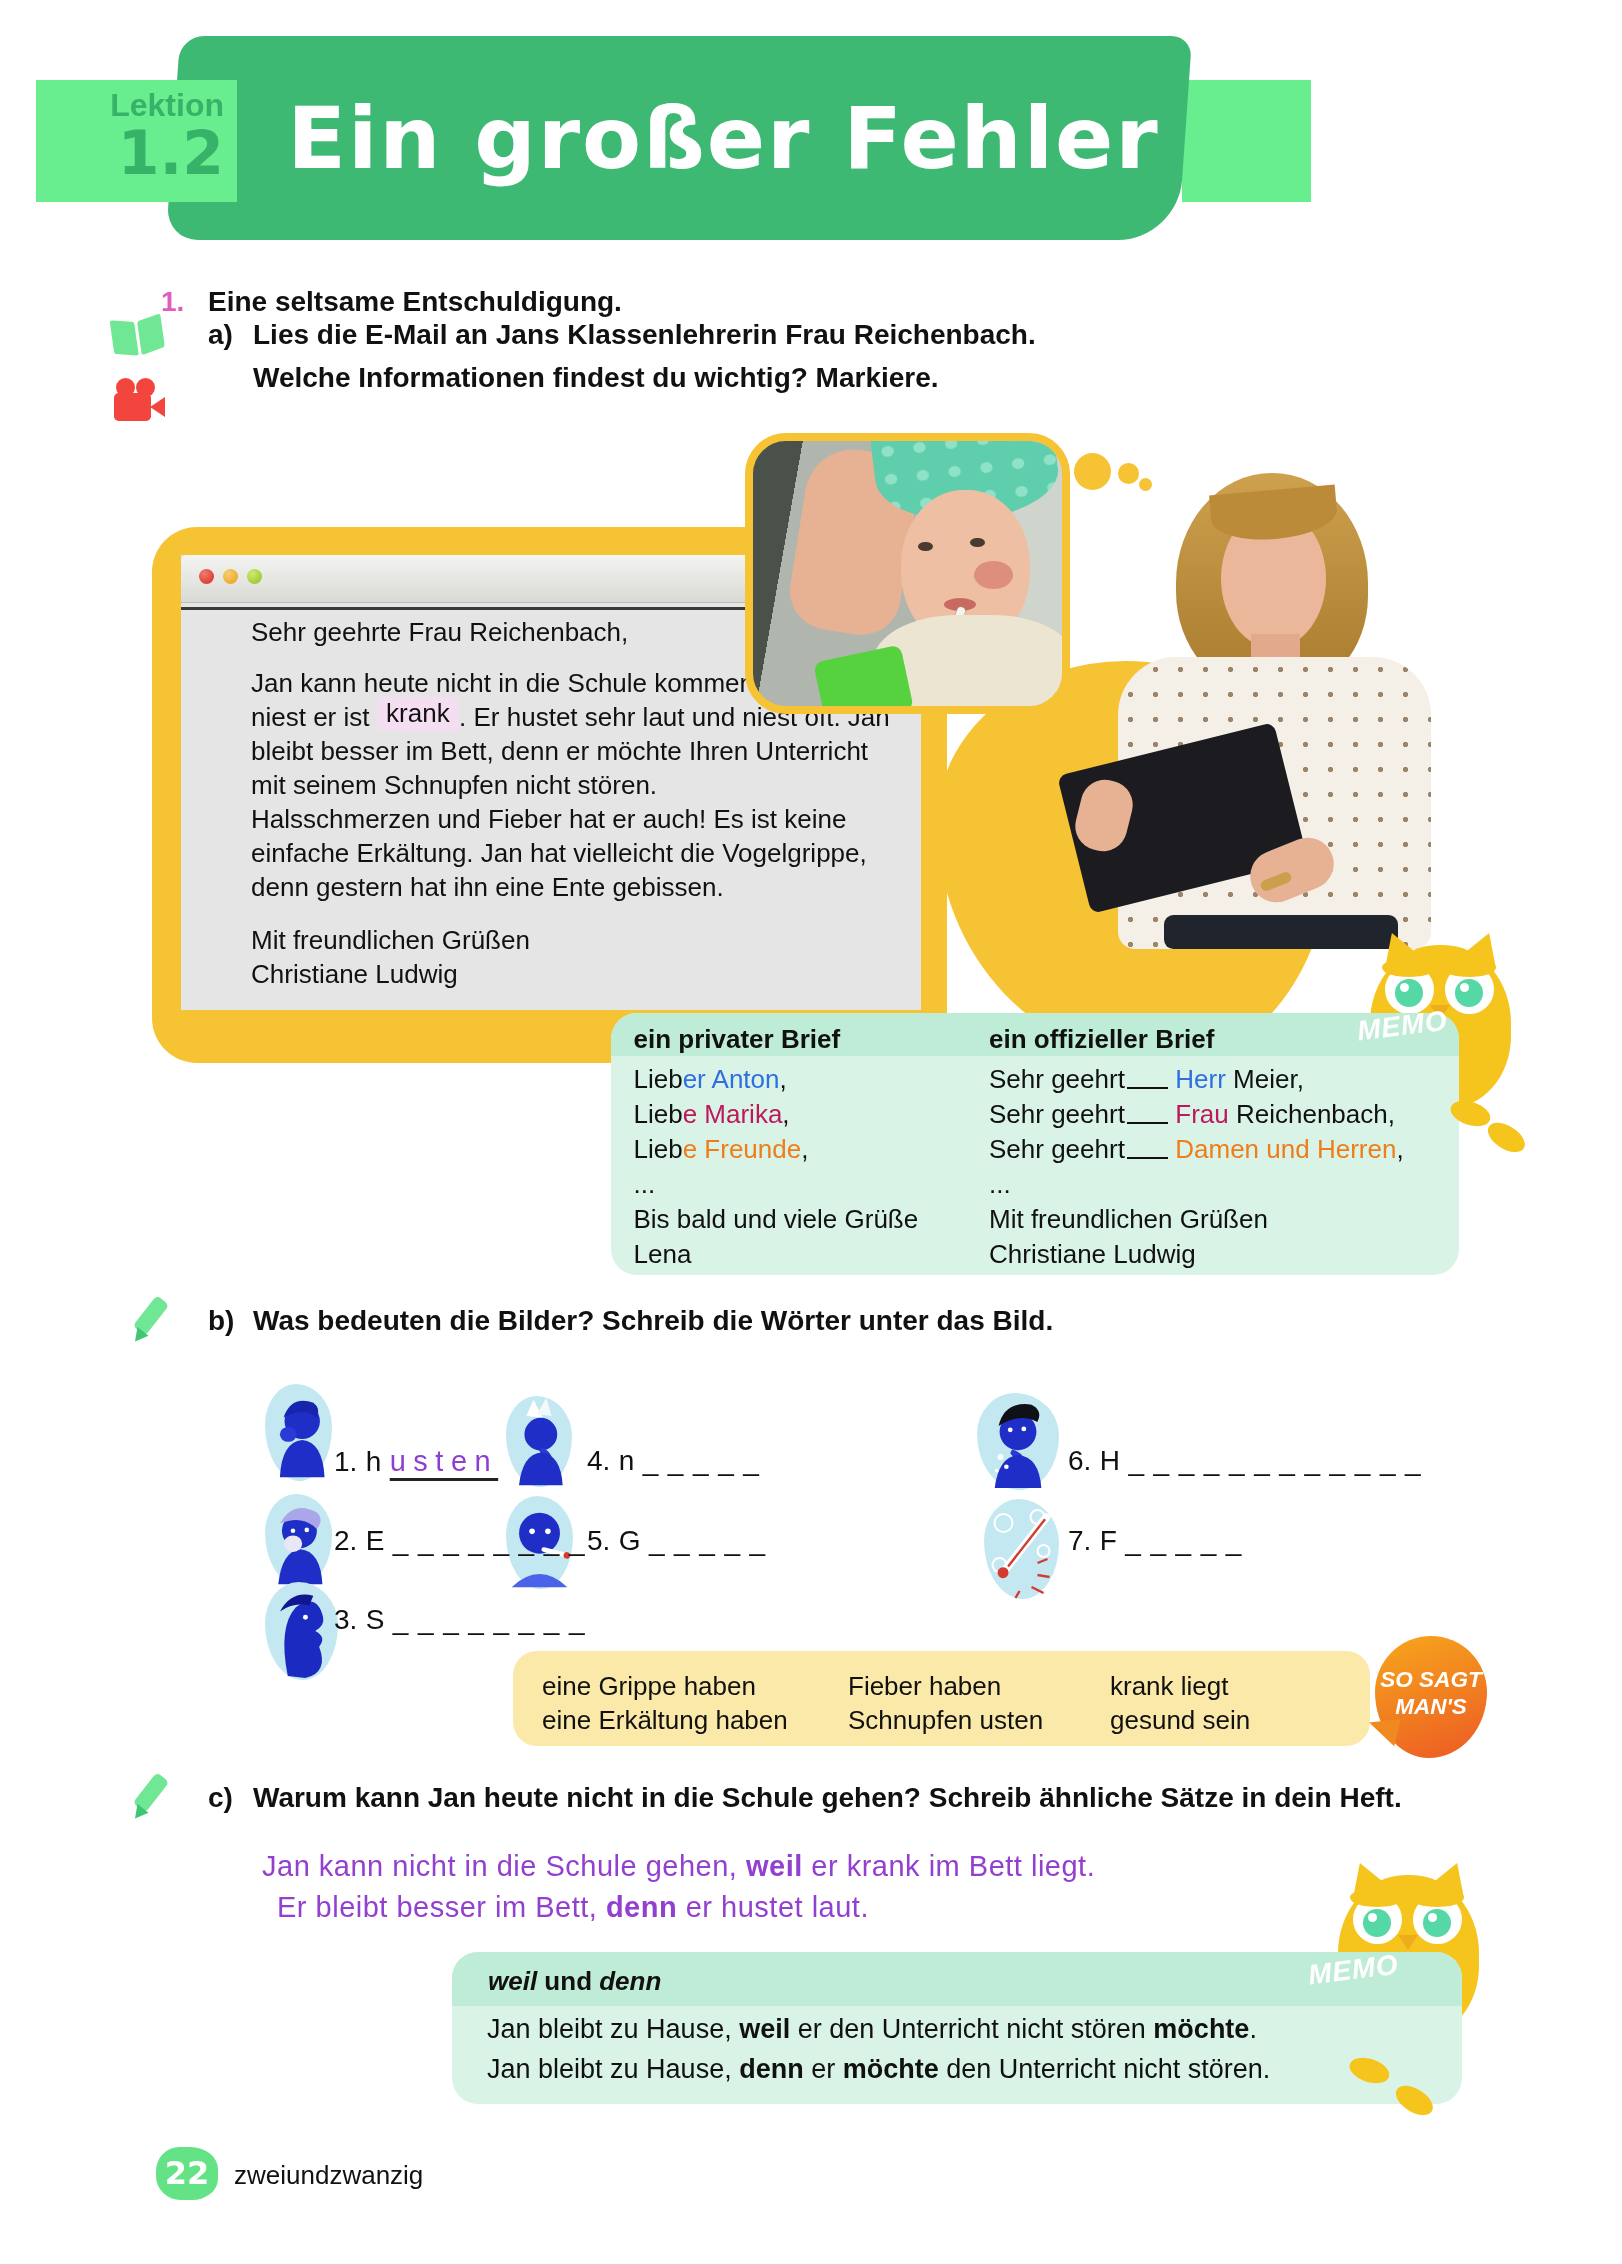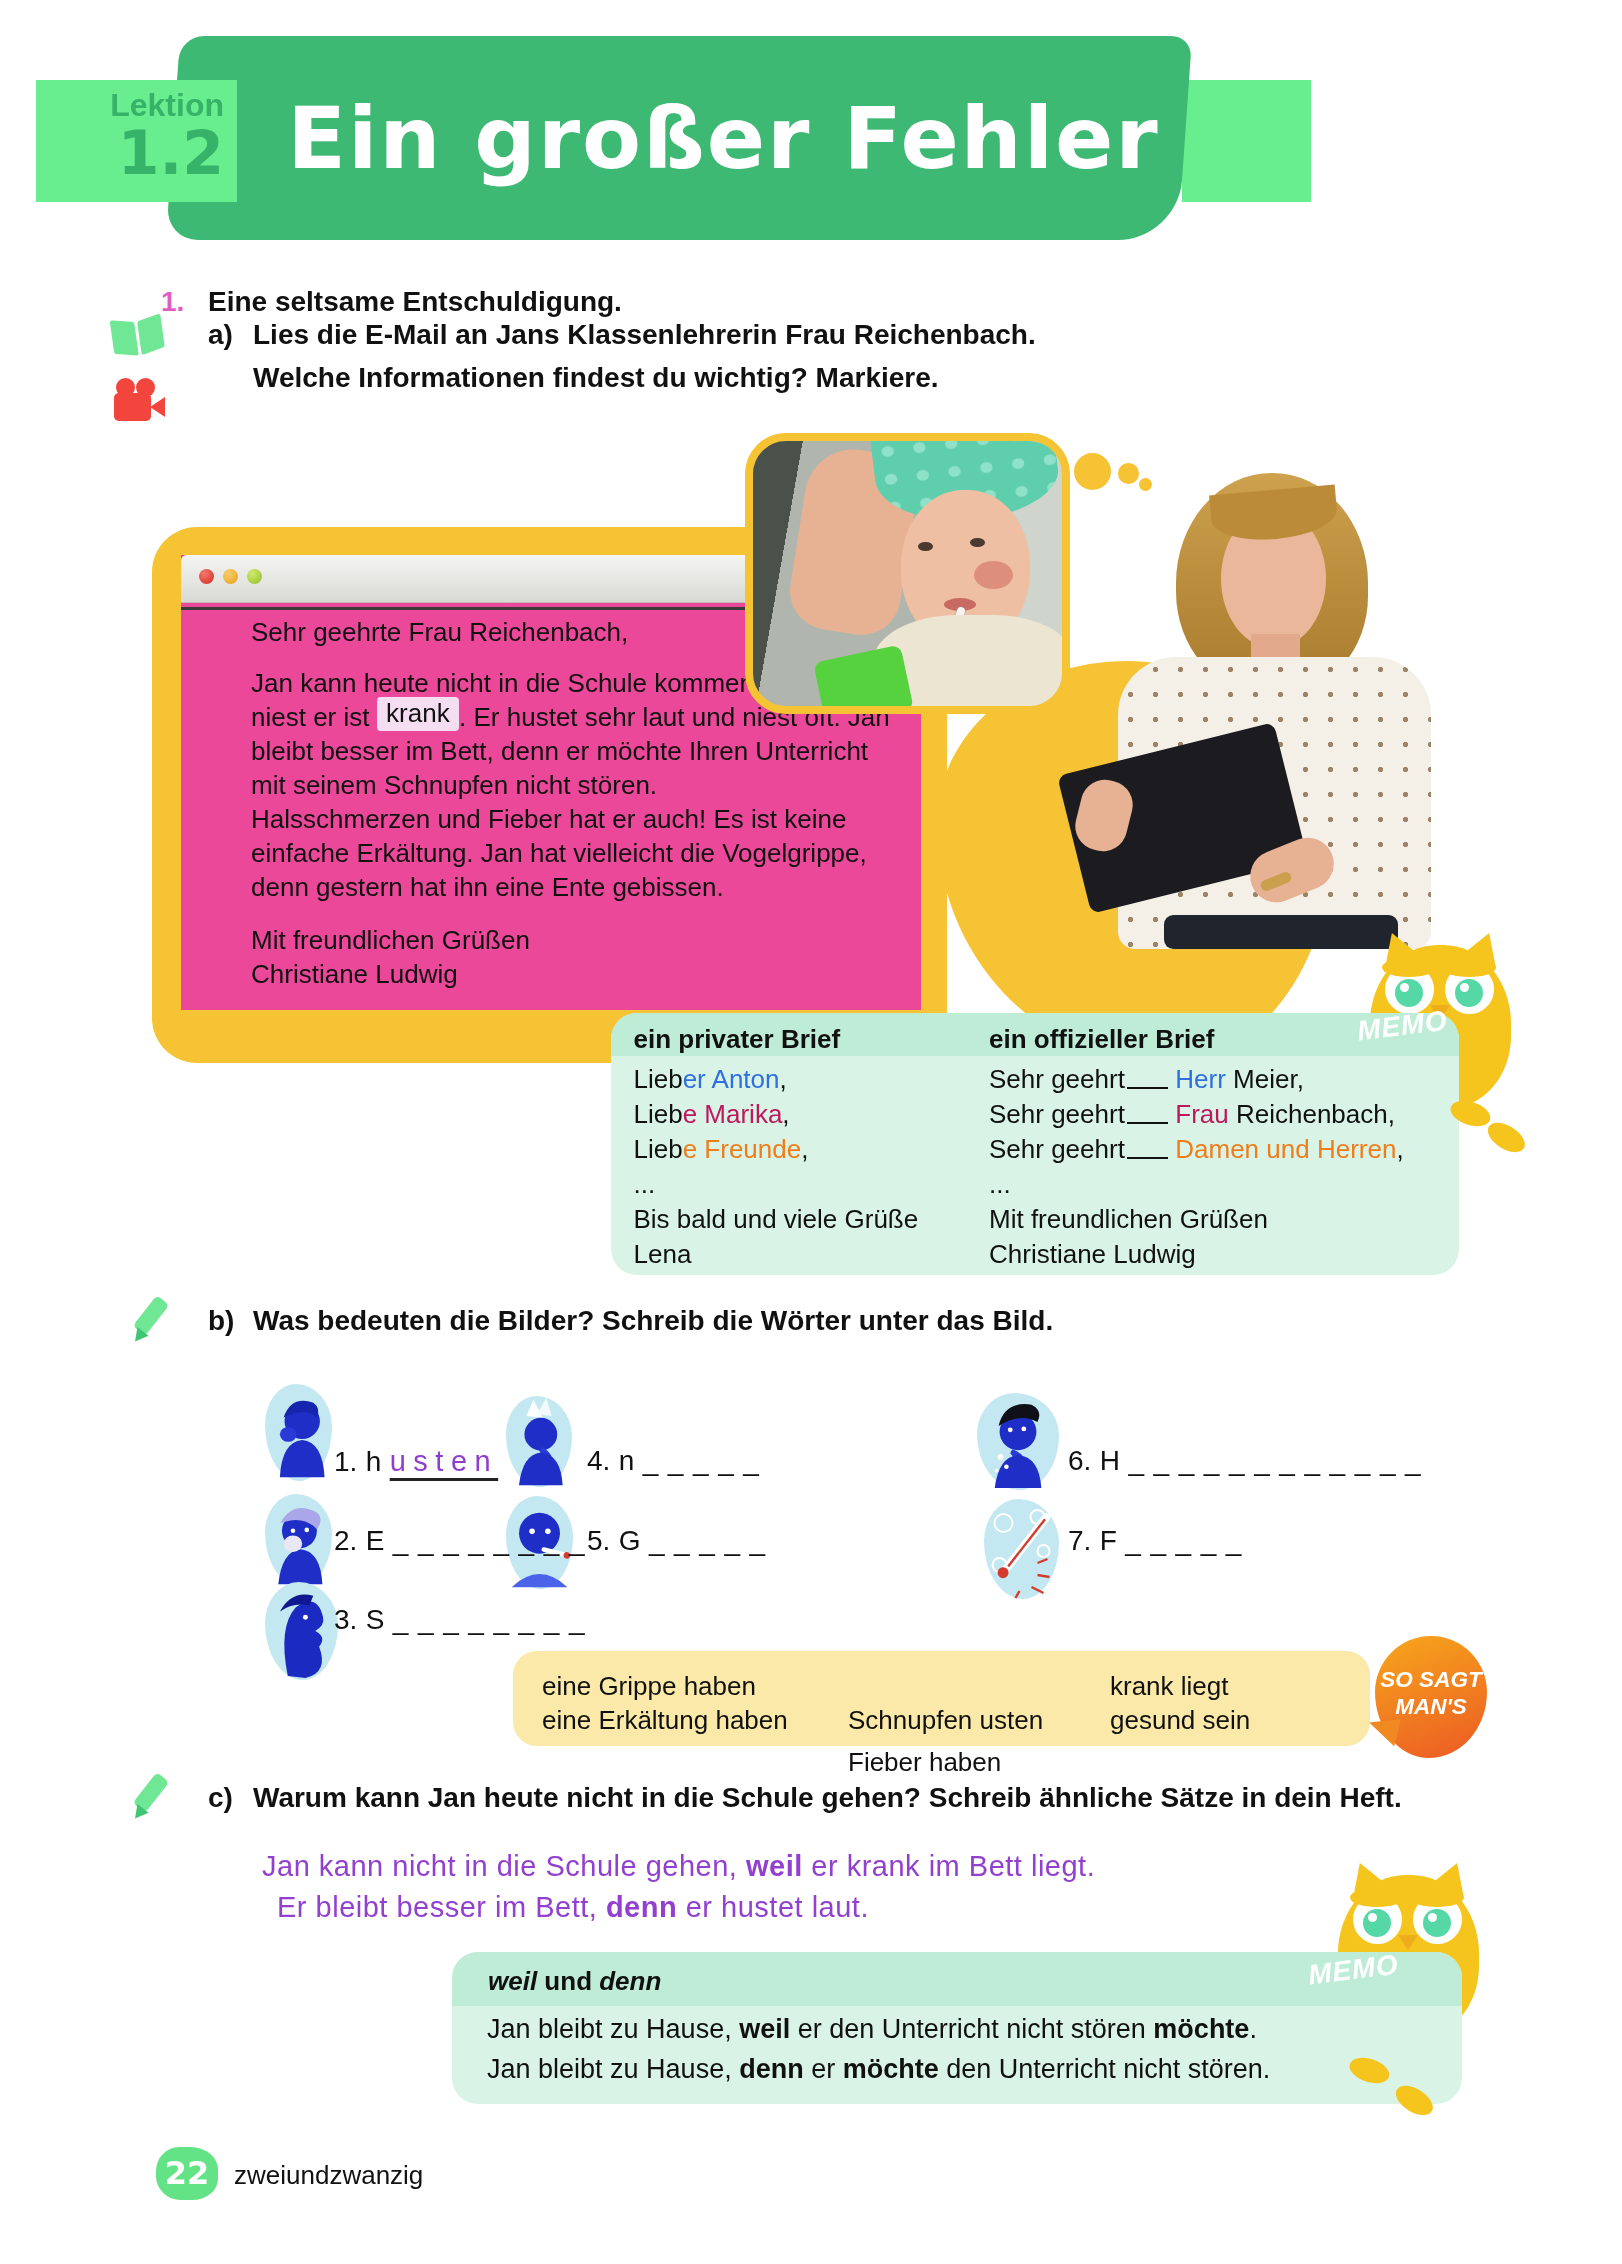--- a/index.html
+++ b/index.html
@@ -35,21 +35,21 @@
   .cam-icon .lens{position:absolute;left:36px;top:19px;width:0;height:0;
       border-top:10.3px solid transparent;border-bottom:10.3px solid transparent;border-right:15px solid #f2453d;}
   .pencil-icon{position:absolute;width:52px;height:56px;z-index:5;}
   .pencil-icon .shaft{position:absolute;left:17px;top:0;width:16px;height:39px;background:#6fe795;
       border-radius:4.7px;transform:rotate(38deg);}
   .pencil-icon .tip{position:absolute;left:5.6px;top:34px;width:0;height:0;transform:rotate(38deg);
       border-left:7.5px solid transparent;border-right:7.5px solid transparent;border-top:13px solid #3fc673;}
 
   
   .email-box{position:absolute;left:152px;top:527px;width:795px;height:536px;background:#f6c334;border-radius:45px;z-index:1;}
-  .email-white{position:absolute;left:181px;top:555px;width:740px;height:455px;background:#ec4899;z-index:1;}
+  .email-white{position:absolute;left:181px;top:555px;width:740px;height:455px;background:#e5e5e5;z-index:1;}
   .browser-bar{position:absolute;left:0;top:0;width:740px;height:47px;
       background:linear-gradient(#f4f4f2,#d9d9d5);border-bottom:1.9px solid #bdbdb8;border-radius:5.6px 5.6px 0 0;}
   .tl-dot{position:absolute;top:14px;width:15px;height:15px;border-radius:50%;}
   .bar-line{position:absolute;left:0;top:52px;width:740px;height:2.8px;background:#3a3a3a;}
   .email-body{position:absolute;left:70px;top:60px;z-index:2;}
   .krank-hl{background:#f6def2;padding:0.9px 9.4px 2.8px 9.4px;border-radius:4px;position:relative;top:-3.7px;}
 
   
   .boy-photo{position:absolute;left:745px;top:433px;width:309px;height:265px;border:8.4px solid #f6c334;
       border-radius:41px;overflow:hidden;background:linear-gradient(100deg,#4a504a 0 14%,#b0b6ae 14% 70%,#cfd4cc 70%);z-index:3;}
@@ -347,21 +347,21 @@
   <div class="bitem" style="left:1068px;top:1445px;">
     <span class="sp">6.</span><span class="sp">H</span><span class="blanks">_ _ _ _ _ _ _ _ _ _ _ _</span>
   </div>
   <div class="bitem" style="left:1068px;top:1525px;">
     <span class="sp">7.</span><span class="sp">F</span><span class="blanks">_ _ _ _ _</span>
   </div>
 
   <div class="sagt-box"></div>
   <div class="sagt-line" style="left:542px;top:1671px;">eine Grippe haben</div>
   <div class="sagt-line" style="left:542px;top:1705px;">eine Erkältung haben</div>
-  <div class="sagt-line" style="left:848px;top:1747px;text-align:right;">Fieber haben</div>
+  <div class="sagt-line" style="left:848px;top:1671px;text-align:right;">Fieber haben</div>
   <div class="sagt-line" style="left:848px;top:1705px;">Schnupfen usten</div>
   <div class="sagt-line" style="left:1110px;top:1671px;">krank liegt</div>
   <div class="sagt-line" style="left:1110px;top:1705px;">gesund sein</div>
   <div class="sagt-bubble">
     <div class="sagt-tail"></div>
     <div class="sagt-text">
       <div>SO SAGT</div>
       <div>MAN'S</div>
     </div>
   </div>

